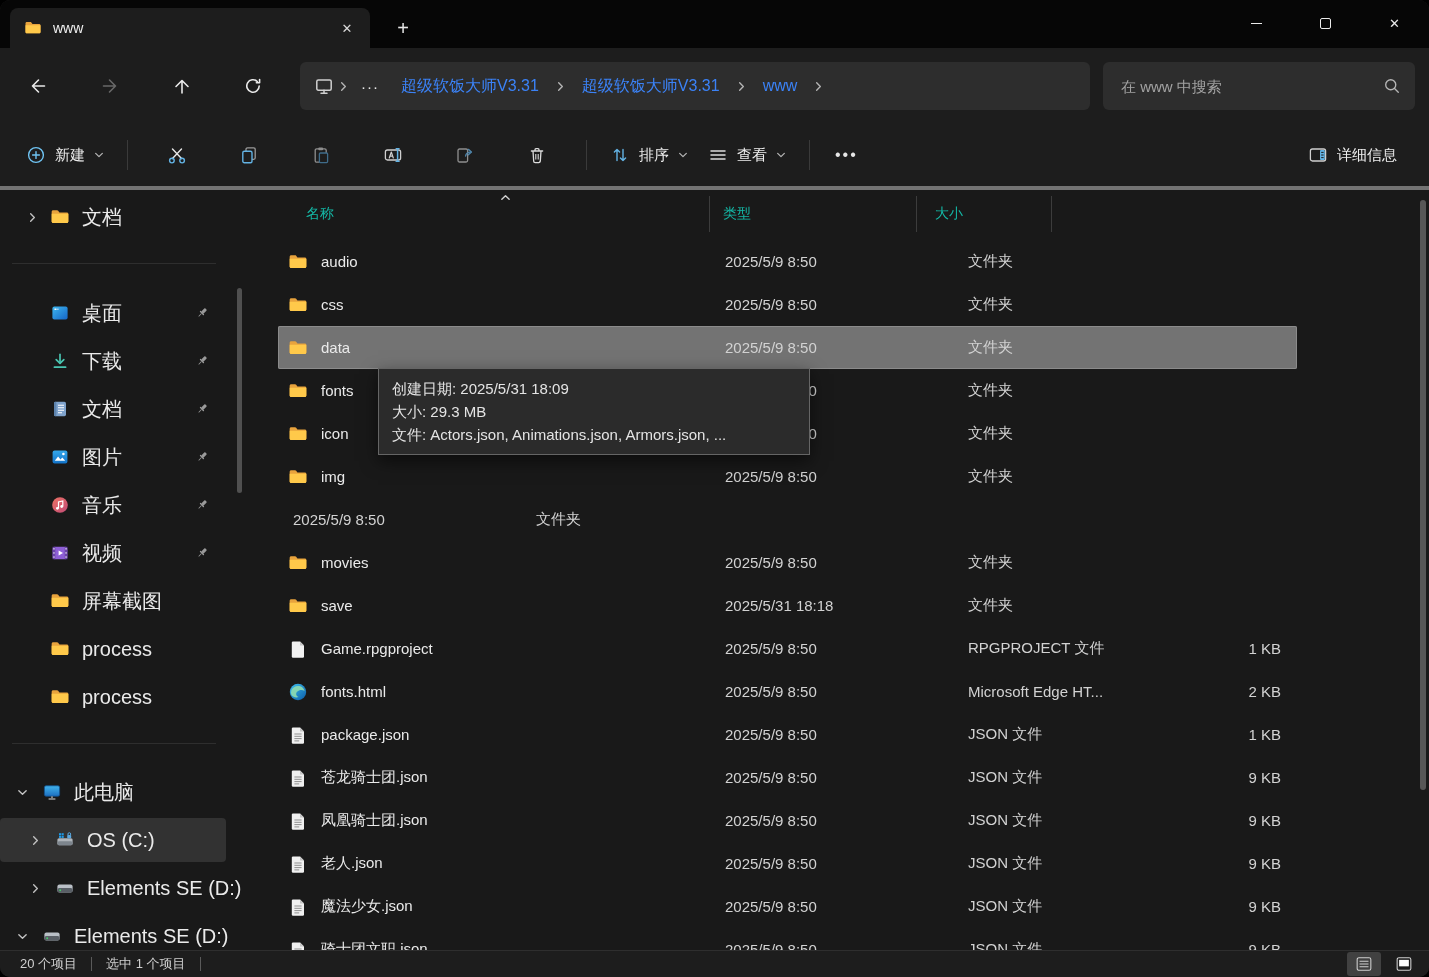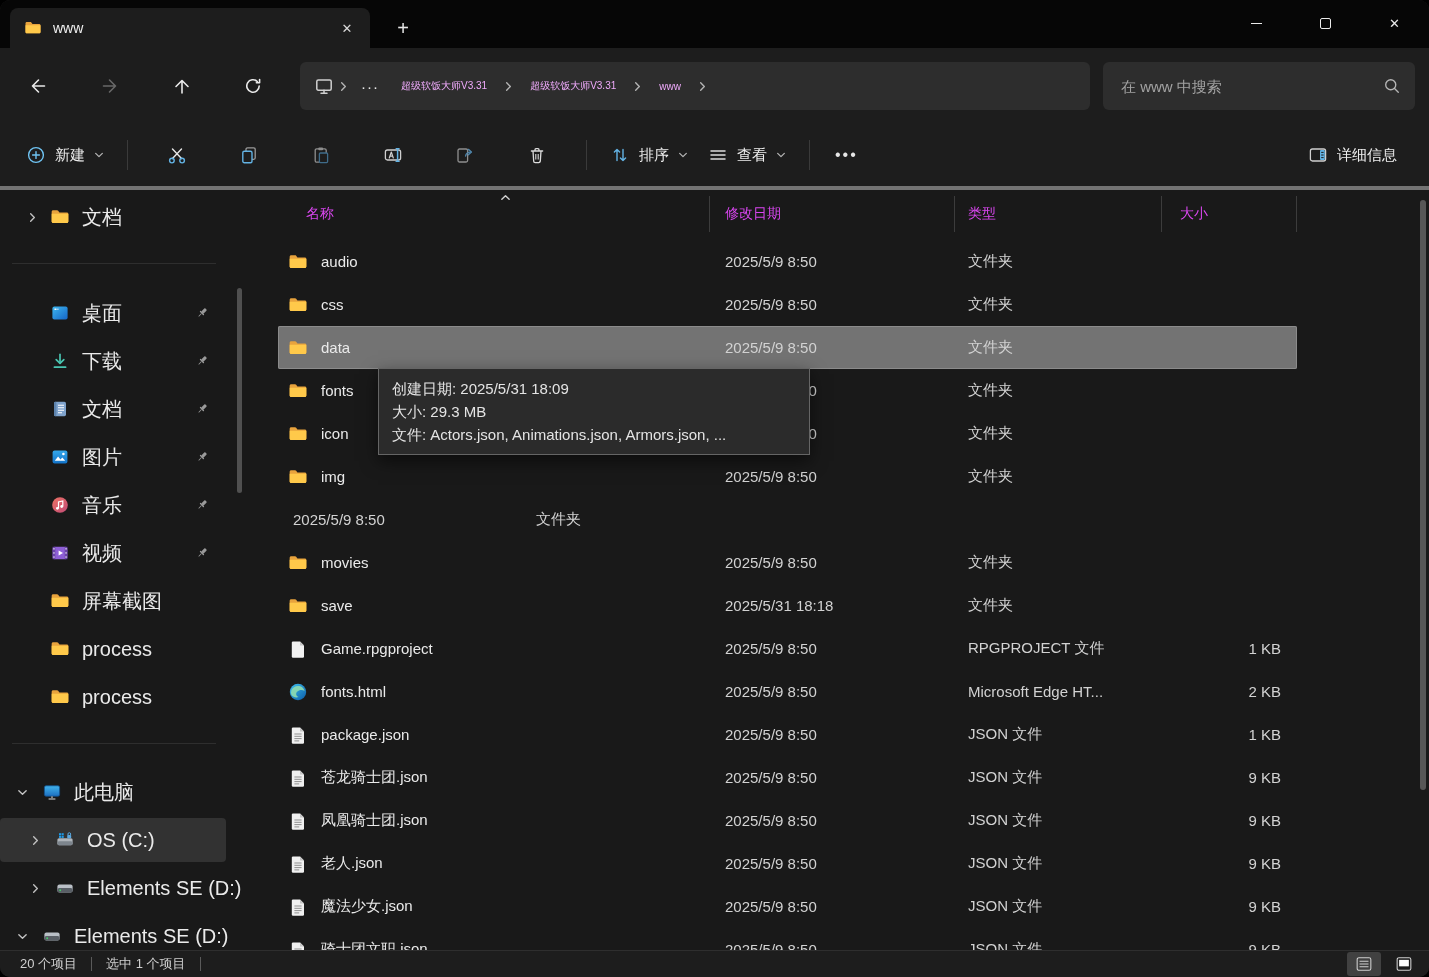--- a/index.html
+++ b/index.html
@@ -23,21 +23,21 @@
   .glyph-min { width:11px; height:1px; background:#eaeaea; }
   .glyph-max { width:11px; height:11px; border:1px solid #eaeaea; border-radius:2px; }
 
   
   .navbar { position:absolute; top:48px; left:0; right:0; height:76px; background:#1d1d1d; }
   .navbtn { position:absolute; top:18px; width:40px; height:40px; display:flex; align-items:center;
             justify-content:center; border-radius:6px; color:#e9e9e9; }
   .navbtn.disabled { color:#686868; }
   .breadcrumb { position:absolute; left:300px; top:14px; width:790px; height:48px; background:#2d2d2d;
                 border-radius:6px; display:flex; align-items:center; padding:0 14px; gap:2px; }
-  .crumb { font-size:10px; color:#f0abfc; padding:6px 12px; border-radius:4px; white-space:nowrap; }
+  .crumb { font-size:16px; color:#3b82f6; padding:6px 12px; border-radius:4px; white-space:nowrap; }
   .crumb-chev { color:#b5b5b5; display:flex; margin:0 2px; }
   .crumb-ellipsis { font-size:15px; color:#eaeaea; padding:4px 8px; letter-spacing:1px; }
   .searchbox { position:absolute; left:1103px; top:14px; width:312px; height:48px; background:#2d2d2d;
                border-radius:6px; display:flex; align-items:center; padding:0 14px 0 18px;justify-content:flex-end; }
   .searchbox input { flex:1; background:transparent; border:none; outline:none; font-size:15px;
                      color:#e0e0e0; font-family:inherit; }
   .searchbox input::placeholder { color:#a2a2a2; opacity:1; }
 
   
   .toolbar { position:absolute; top:124px; left:0; right:0; height:66px; background:#1d1d1d;
@@ -59,21 +59,21 @@
           border-radius:4px; font-size:20px; color:#eaeaea; }
   .srow .lbl { margin-left:12px; white-space:nowrap; }
   .srow .pin { margin-left:auto; margin-right:16px; display:flex; }
   .srow.selected { background:#323232; }
   .s-chev { width:20px; display:flex; justify-content:center; color:#c2c2c2; flex:none; }
   .sdivider { position:absolute; left:12px; width:204px; height:1px; background:#2e2e2e; }
   .side-scroll { position:absolute; left:237px; top:98px; width:5px; height:205px; background:#505050; border-radius:3px; }
 
   
   .filearea { position:absolute; left:260px; top:0; right:12px; bottom:0; }
-  .fl-header { position:absolute; left:18px; top:6px; height:36px; display:flex; font-size:14px; color:#d946ef; }
+  .fl-header { position:absolute; left:18px; top:6px; height:36px; display:flex; font-size:14px; color:#14b8a6; }
   .hcell { display:flex; align-items:center; border-right:1px solid #3c3c3c; position:relative; }
   .h-name { width:432px; padding-left:28px; }
   .h-date { width:245px; padding-left:15px; }
   .h-type { width:207px; padding-left:13px; }
   .h-size { width:135px; padding-left:18px; }
   .sortcaret { position:absolute; left:222px; top:-4px; color:#cfcfcf; display:flex; }
   .rot90 { transform:rotate(90deg); }
   .rotneg90 { transform:rotate(-90deg); }
   .flipx { transform:scaleX(-1); }
 
@@ -609,23 +609,20 @@
     <div class="filearea">
       <div class="fl-header">
         <div class="hcell h-name">
           <span>名称</span>
           <span class="sortcaret">
               <svg class="icn rotneg90" width="11" height="11">
                 <use href="#i-chev"></use>
               </svg>
             </span>
         </div>
-        <div class="hcell h-date">
-            <span>修改日期</span>
-          </div>
         <div class="hcell h-type">
             <span>类型</span>
           </div>
         <div class="hcell h-size">
             <span>大小</span>
           </div>
       </div>
 
       <div class="frow" style="top:50px">
         <div class="c-name">

